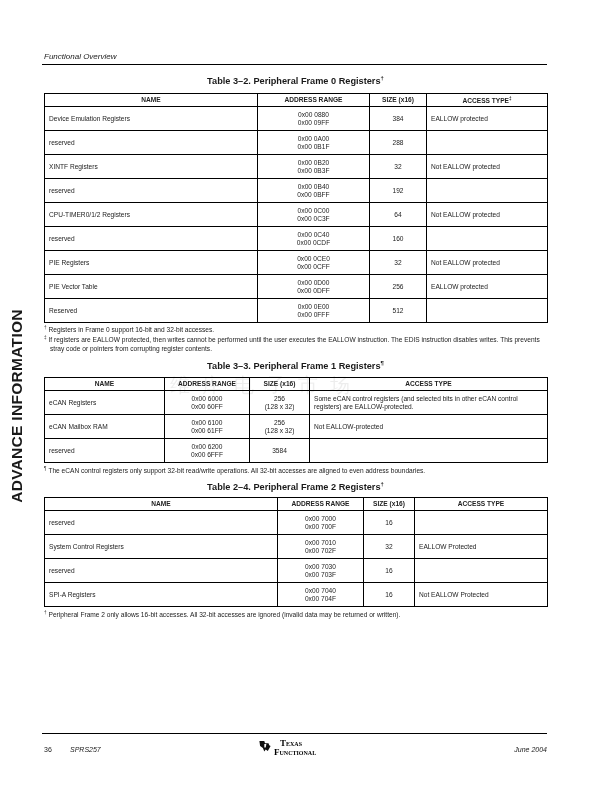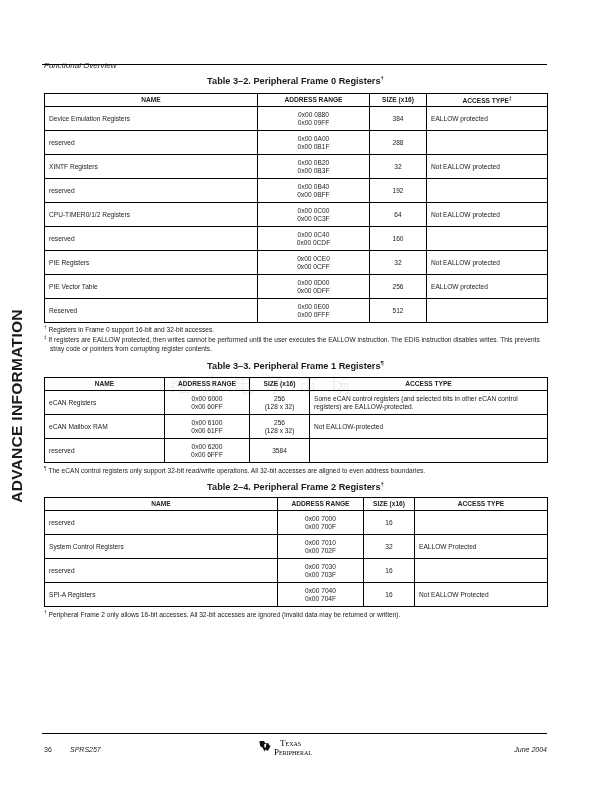--- a/index.html
+++ b/index.html
@@ -2,21 +2,21 @@
 <html><head>
 <meta charset="utf-8">
 <style>
   html, body { margin: 0; padding: 0; background: #ffffff; }
   body {
     width: 612px; height: 792px; position: relative; overflow: hidden;
     font-family: "Liberation Sans", sans-serif; color: #1a1a1a;
   }
   .header-text {
     position: absolute; left: 44px; top: 52px;
-    font-size: 8px; font-style: italic; margin-top: 9px;
+    font-size: 8px; font-style: italic;
   }
   .header-rule {
     position: absolute; left: 42px; top: 64px; width: 505px;
     border-top: 1px solid #000;
   }
   .side-label {
     position: absolute; left: -108px; top: 397px;
     width: 250px; text-align: center;
     transform: rotate(-90deg); transform-origin: center center;
     font-size: 15.5px; font-weight: bold; letter-spacing: 0.3px;
@@ -50,21 +50,21 @@
     position: absolute; left: 170px; top: 372px; font-size: 20px;
     color: rgba(0,0,0,0.07); letter-spacing: 12px; pointer-events: none; font-family: Liberation Mono, monospace;
   }
   .footer-rule {
     position: absolute; left: 42px; top: 733px; width: 505px;
     border-top: 1px solid #000;
   }
   .footer-page { position: absolute; left: 44px; top: 746px; font-size: 7px; }
   .footer-doc { position: absolute; left: 70px; top: 746px; font-size: 7px; font-style: italic; }
   .footer-date { position: absolute; right: 65px; top: 746px; font-size: 7px; font-style: italic; }
-  .ti-logo { position: absolute; left: 258px; top: 739px; display: flex; align-items: flex-start; }
+  .ti-logo { position: absolute; left: 258px; top: 739px; display: flex; align-items: flex-start; font-weight: bold; }
   .ti-logo svg { width: 14px; height: 14px; margin-right: 2px; }
   .ti-text { font-family: "Liberation Serif", serif; font-size: 9px; line-height: 9px; color: #000; }
   .ti-text .l1 { display: block; padding-left: 6px; font-variant: small-caps; }
   .ti-text .l2 { display: block; font-variant: small-caps; }
 </style>
 </head>
 <body>
 
 <div class="header-text">Functional Overview</div>
 <div class="header-rule"></div>
@@ -317,16 +317,16 @@
 <div class="footer-rule"></div>
 <div class="footer-page">36</div>
 <div class="footer-doc">SPRS257</div>
 <div class="ti-logo">
   <svg viewBox="0 0 20 20">
     <path d="M2 3 L9 3 L10 6 L15 6 L16 9 L18 10 L14 17 L11 15 L9 18 L7 13 L3 10 Z" fill="#111"></path>
     <path d="M9 7 L12 7 L11 12 L9 12 Z" fill="#fff"></path>
   </svg>
   <div class="ti-text">
     <span class="l1">Texas</span>
-    <span class="l2">Peripheral</span>
+    <span class="l2">Functional</span>
   </div>
 </div>
 <div class="footer-date">June 2004</div>
 
 </body></html>

